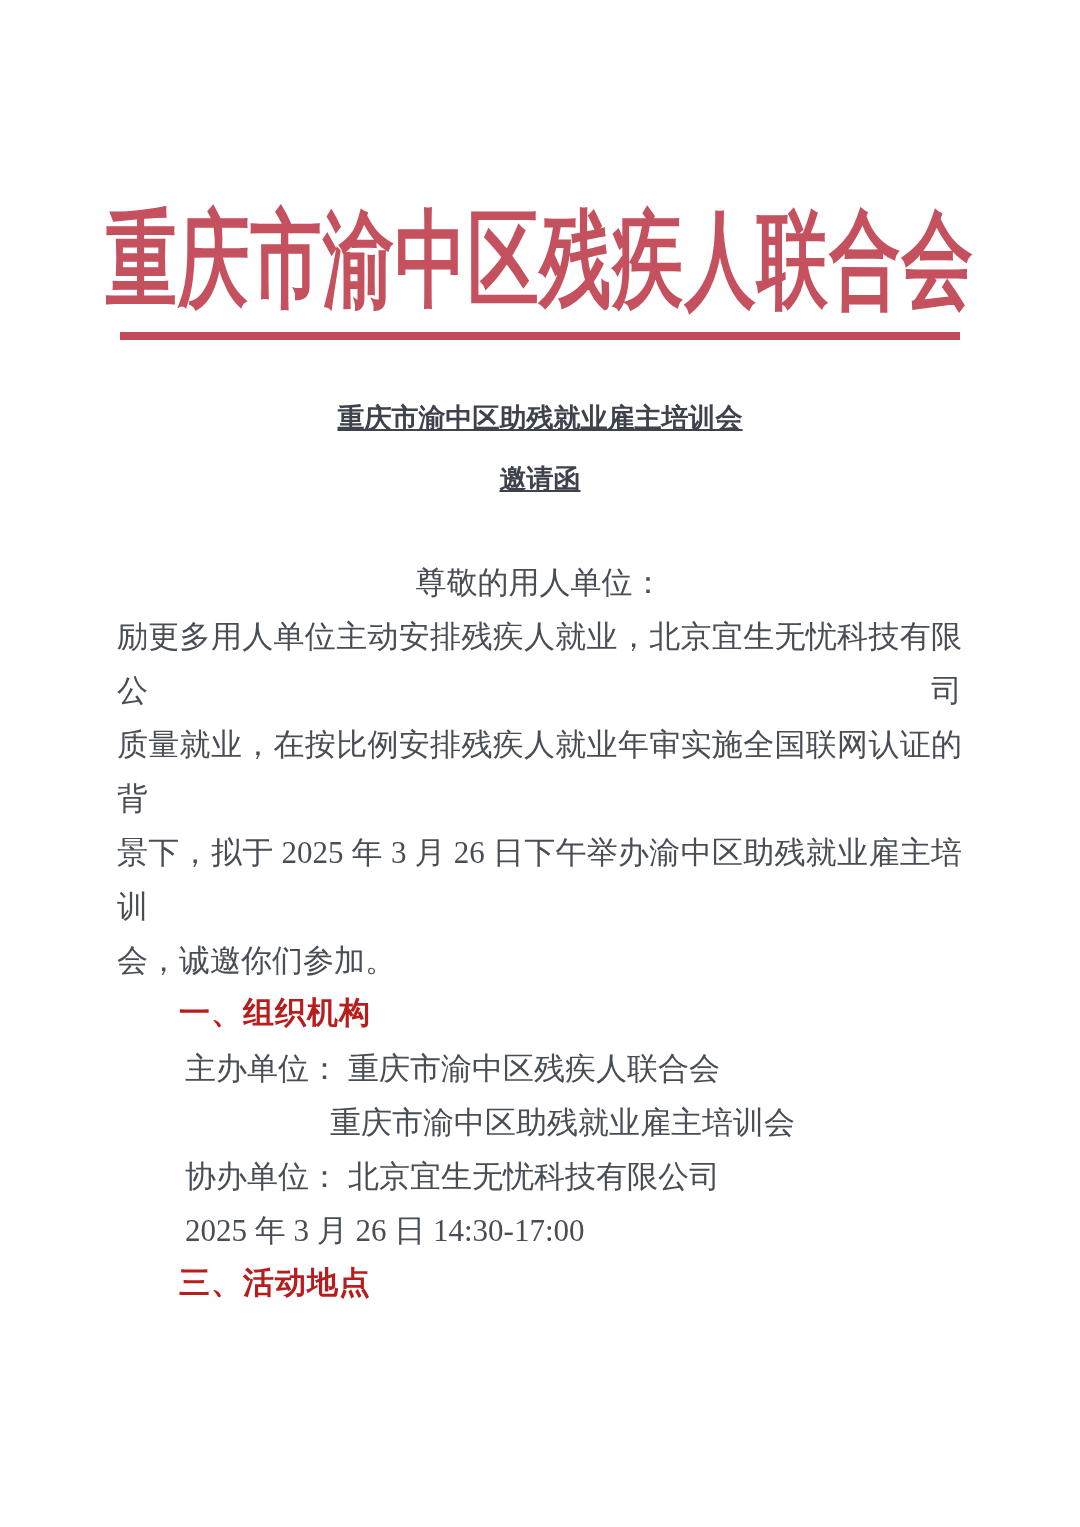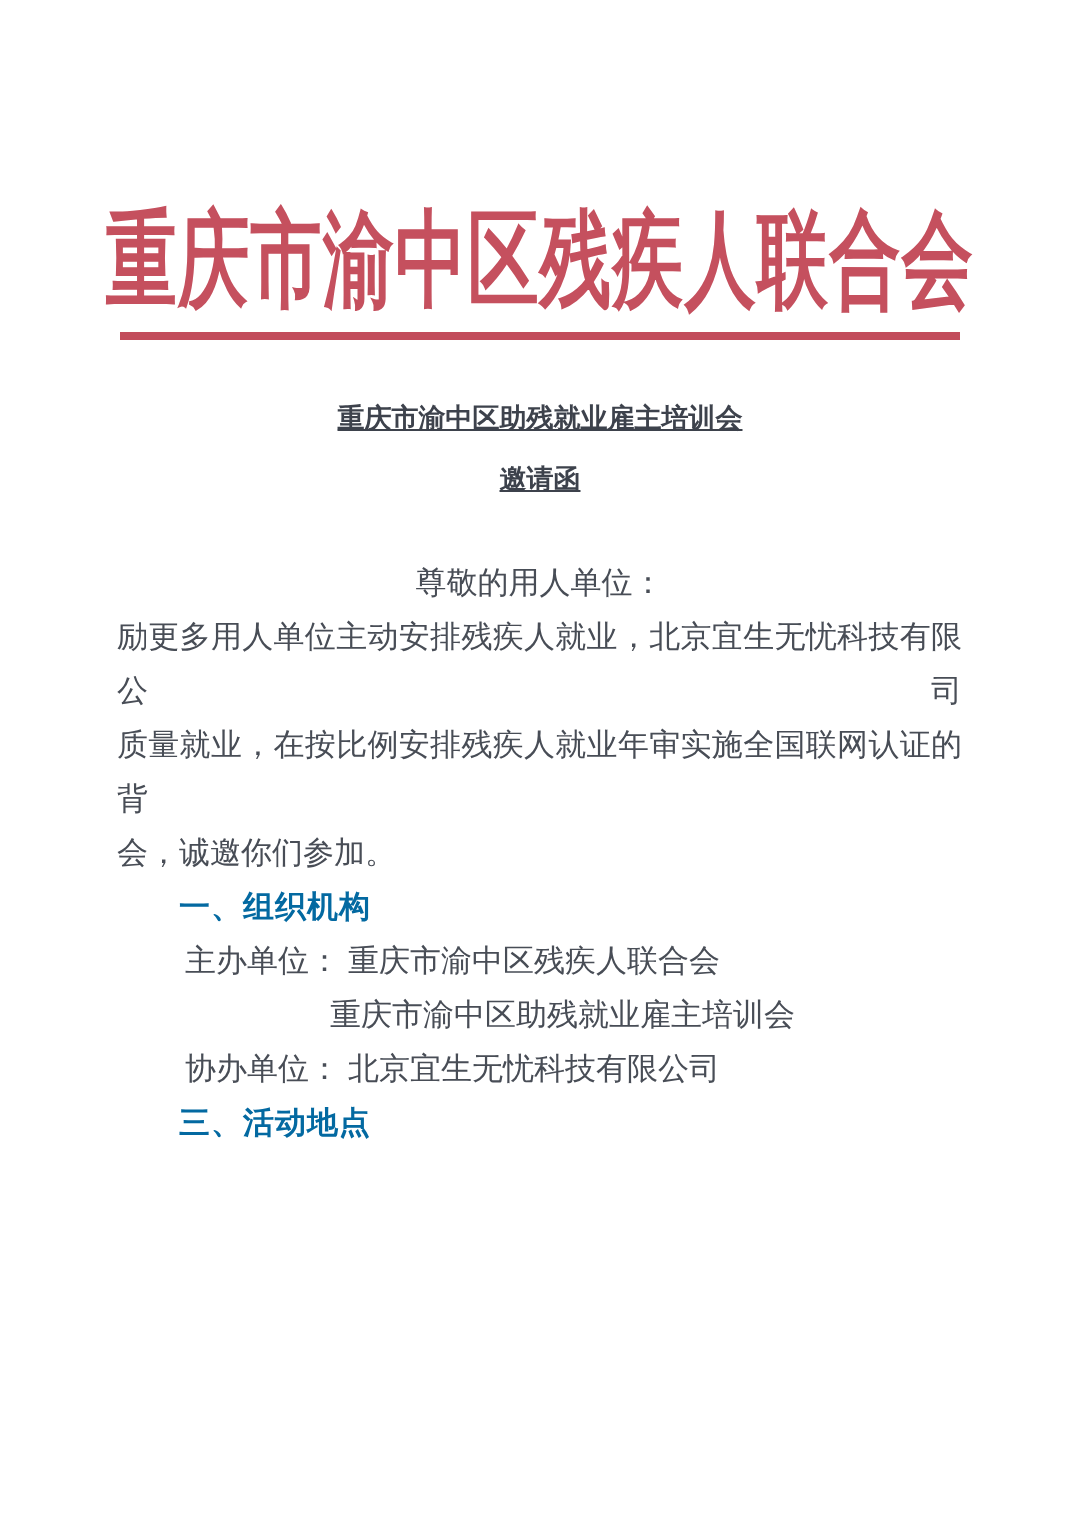--- a/index.html
+++ b/index.html
@@ -59,23 +59,23 @@
   }
   .line { min-height: 54px; }
   .jline {
     text-align: justify;
     text-align-last: justify;
   }
   .indent-first { text-indent: 2em; }
   .salutation { text-align: center; }
 
   .sec-heading {
-    font-family: Liberation Sans, sans-serif;
+    font-family: Liberation Mono, monospace;
     font-weight: bold;
-    color: #0369a1;
+    color: #b91c1c;
     padding-left: 62px;
     letter-spacing: 1px;
   }
   .org-line { padding-left: 68px; }
   .org-line .label { margin-right: 8px; text-align: right; }
   .org-cont { padding-left: 213px; }
   .date-line { padding-left: 68px; }
 </style>
 </head>
 <body>
@@ -93,32 +93,34 @@
     <div>重庆市渝中区助残就业雇主培训会</div>
     <div>邀请函</div>
   </div>
 
   <div class="body-block">
 
     <div class="line salutation">尊敬的用人单位：</div>
 
     <div class="line jline">励更多用人单位主动安排残疾人就业，北京宜生无忧科技有限公司</div>
     <div class="line jline">质量就业，在按比例安排残疾人就业年审实施全国联网认证的背</div>
+    <div class="line jline">景下，拟于 2025 年 3 月 26 日下午举办渝中区助残就业雇主培训</div>
     <div class="line">会，诚邀你们参加。</div>
 
     <div class="line sec-heading">一、组织机构</div>
 
     <div class="line org-line">
       <span class="label">主办单位：</span><span>重庆市渝中区残疾人联合会</span>
     </div>
     <div class="line org-cont">重庆市渝中区助残就业雇主培训会</div>
 
 
     <div class="line org-line">
       <span class="label">协办单位：</span><span>北京宜生无忧科技有限公司</span>
     </div>
 
 
+    <div class="line date-line">2025 年 3 月 26 日 14:30-17:00</div>
 
     <div class="line sec-heading">三、活动地点</div>
 
   </div>
 </div>
 
 </body></html>

